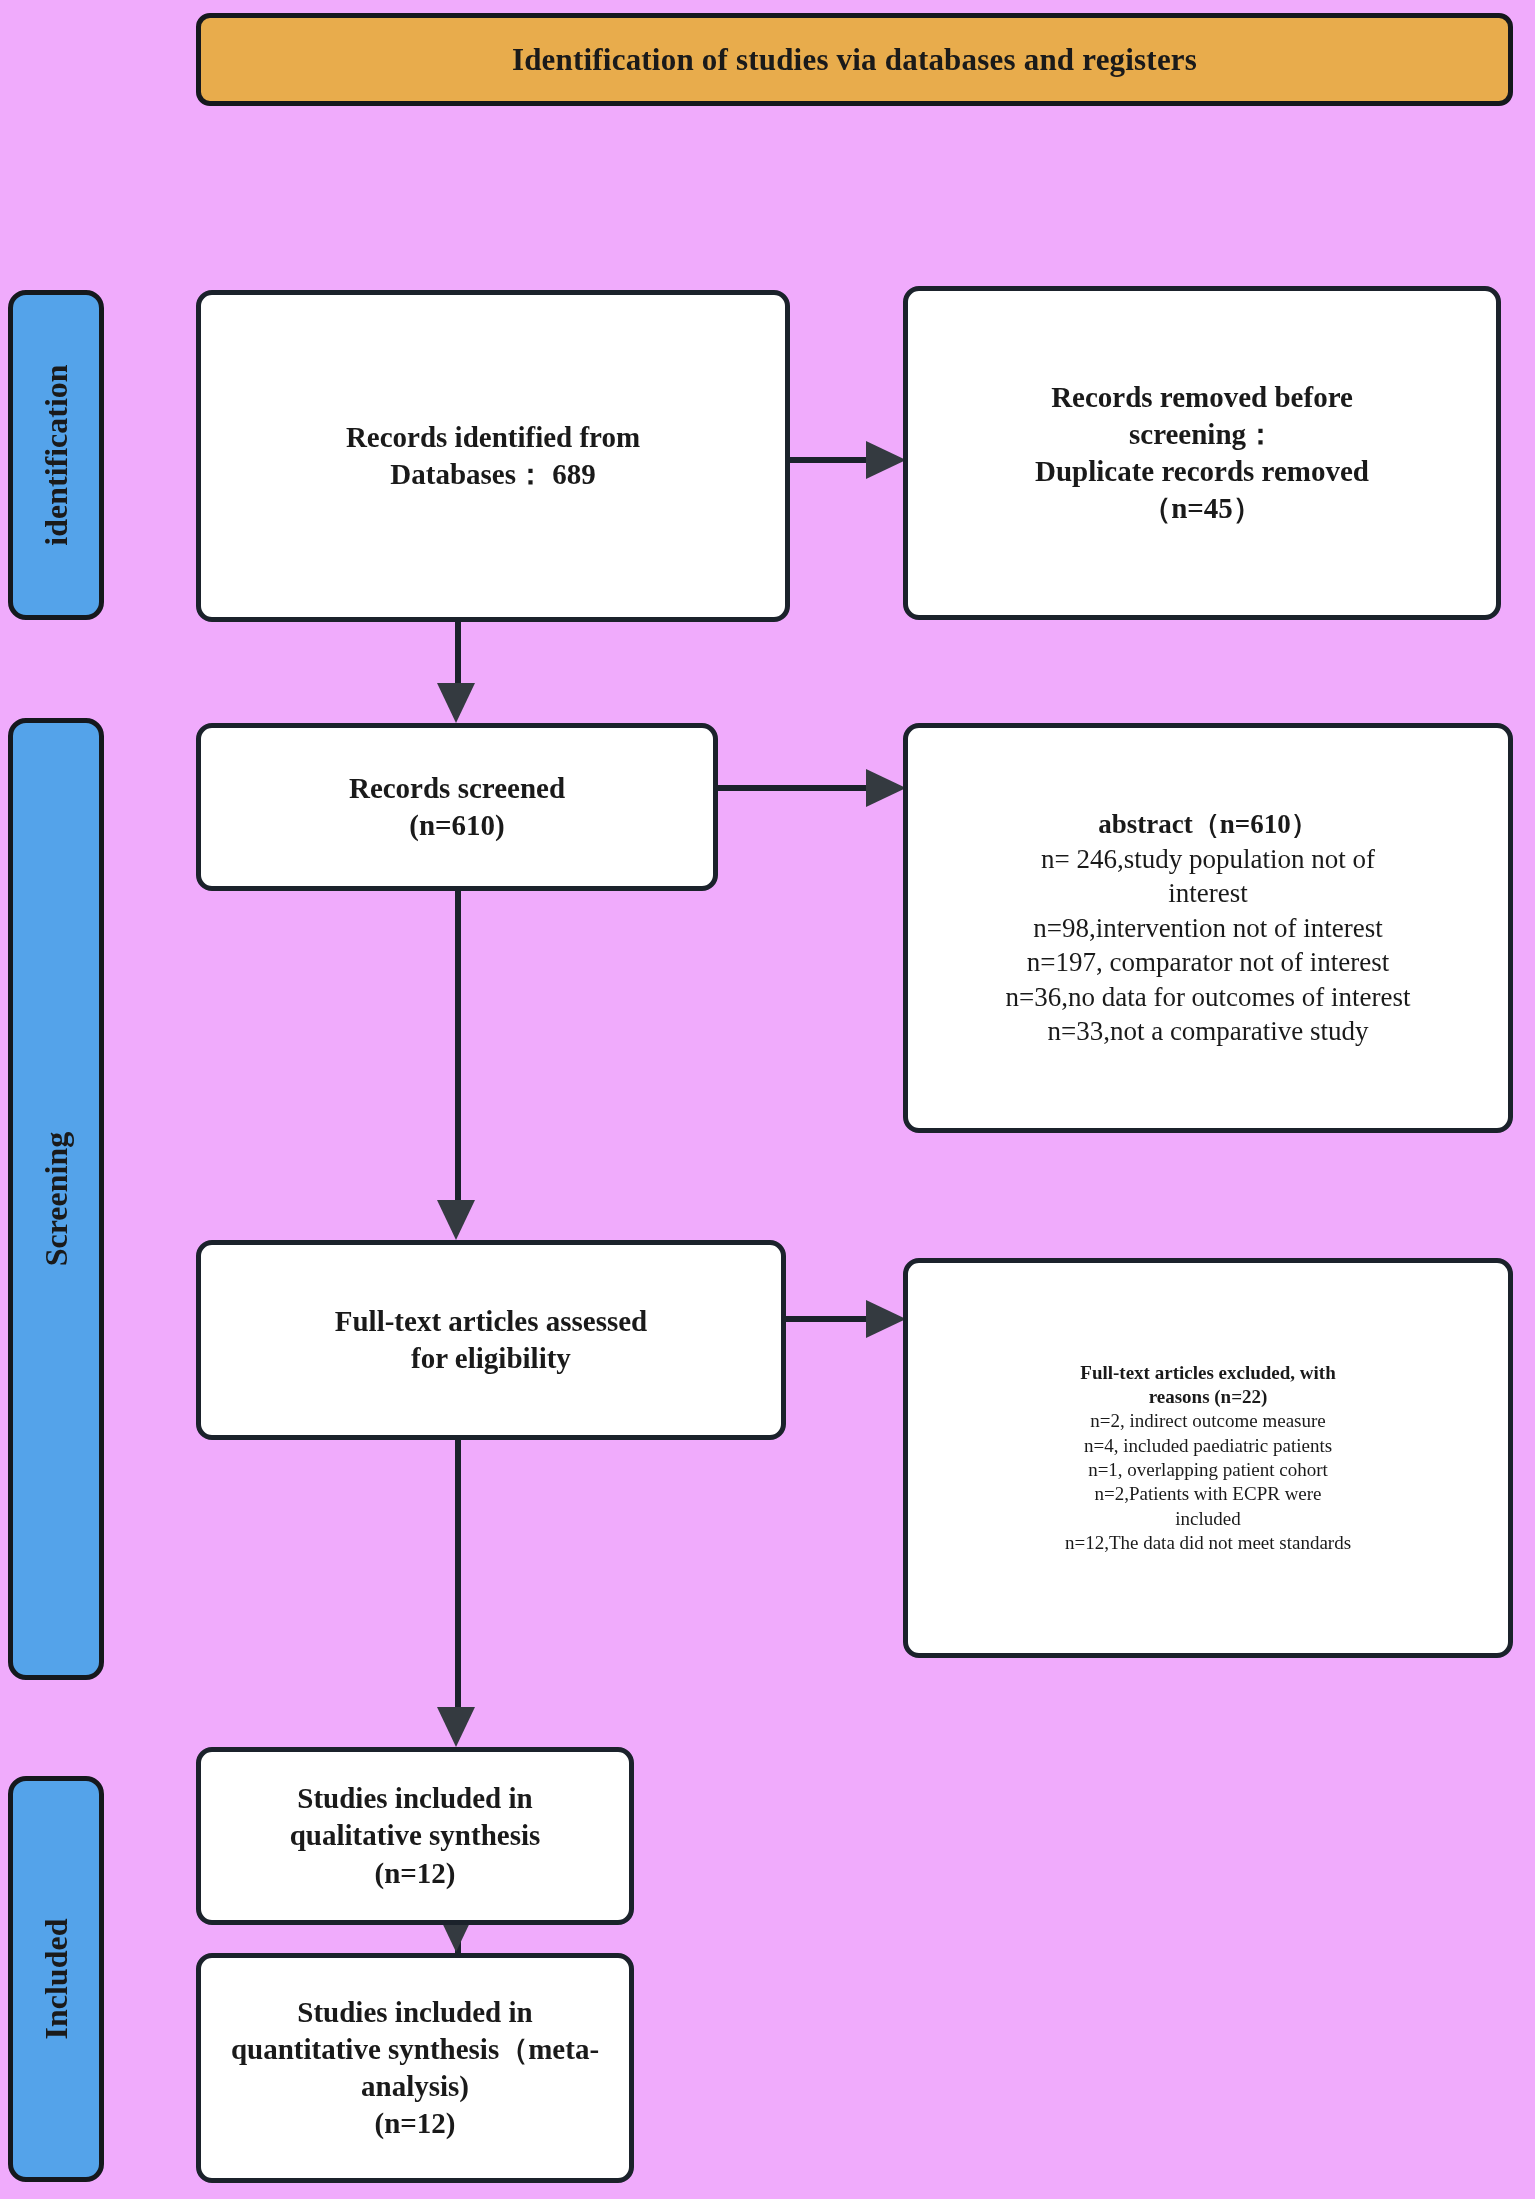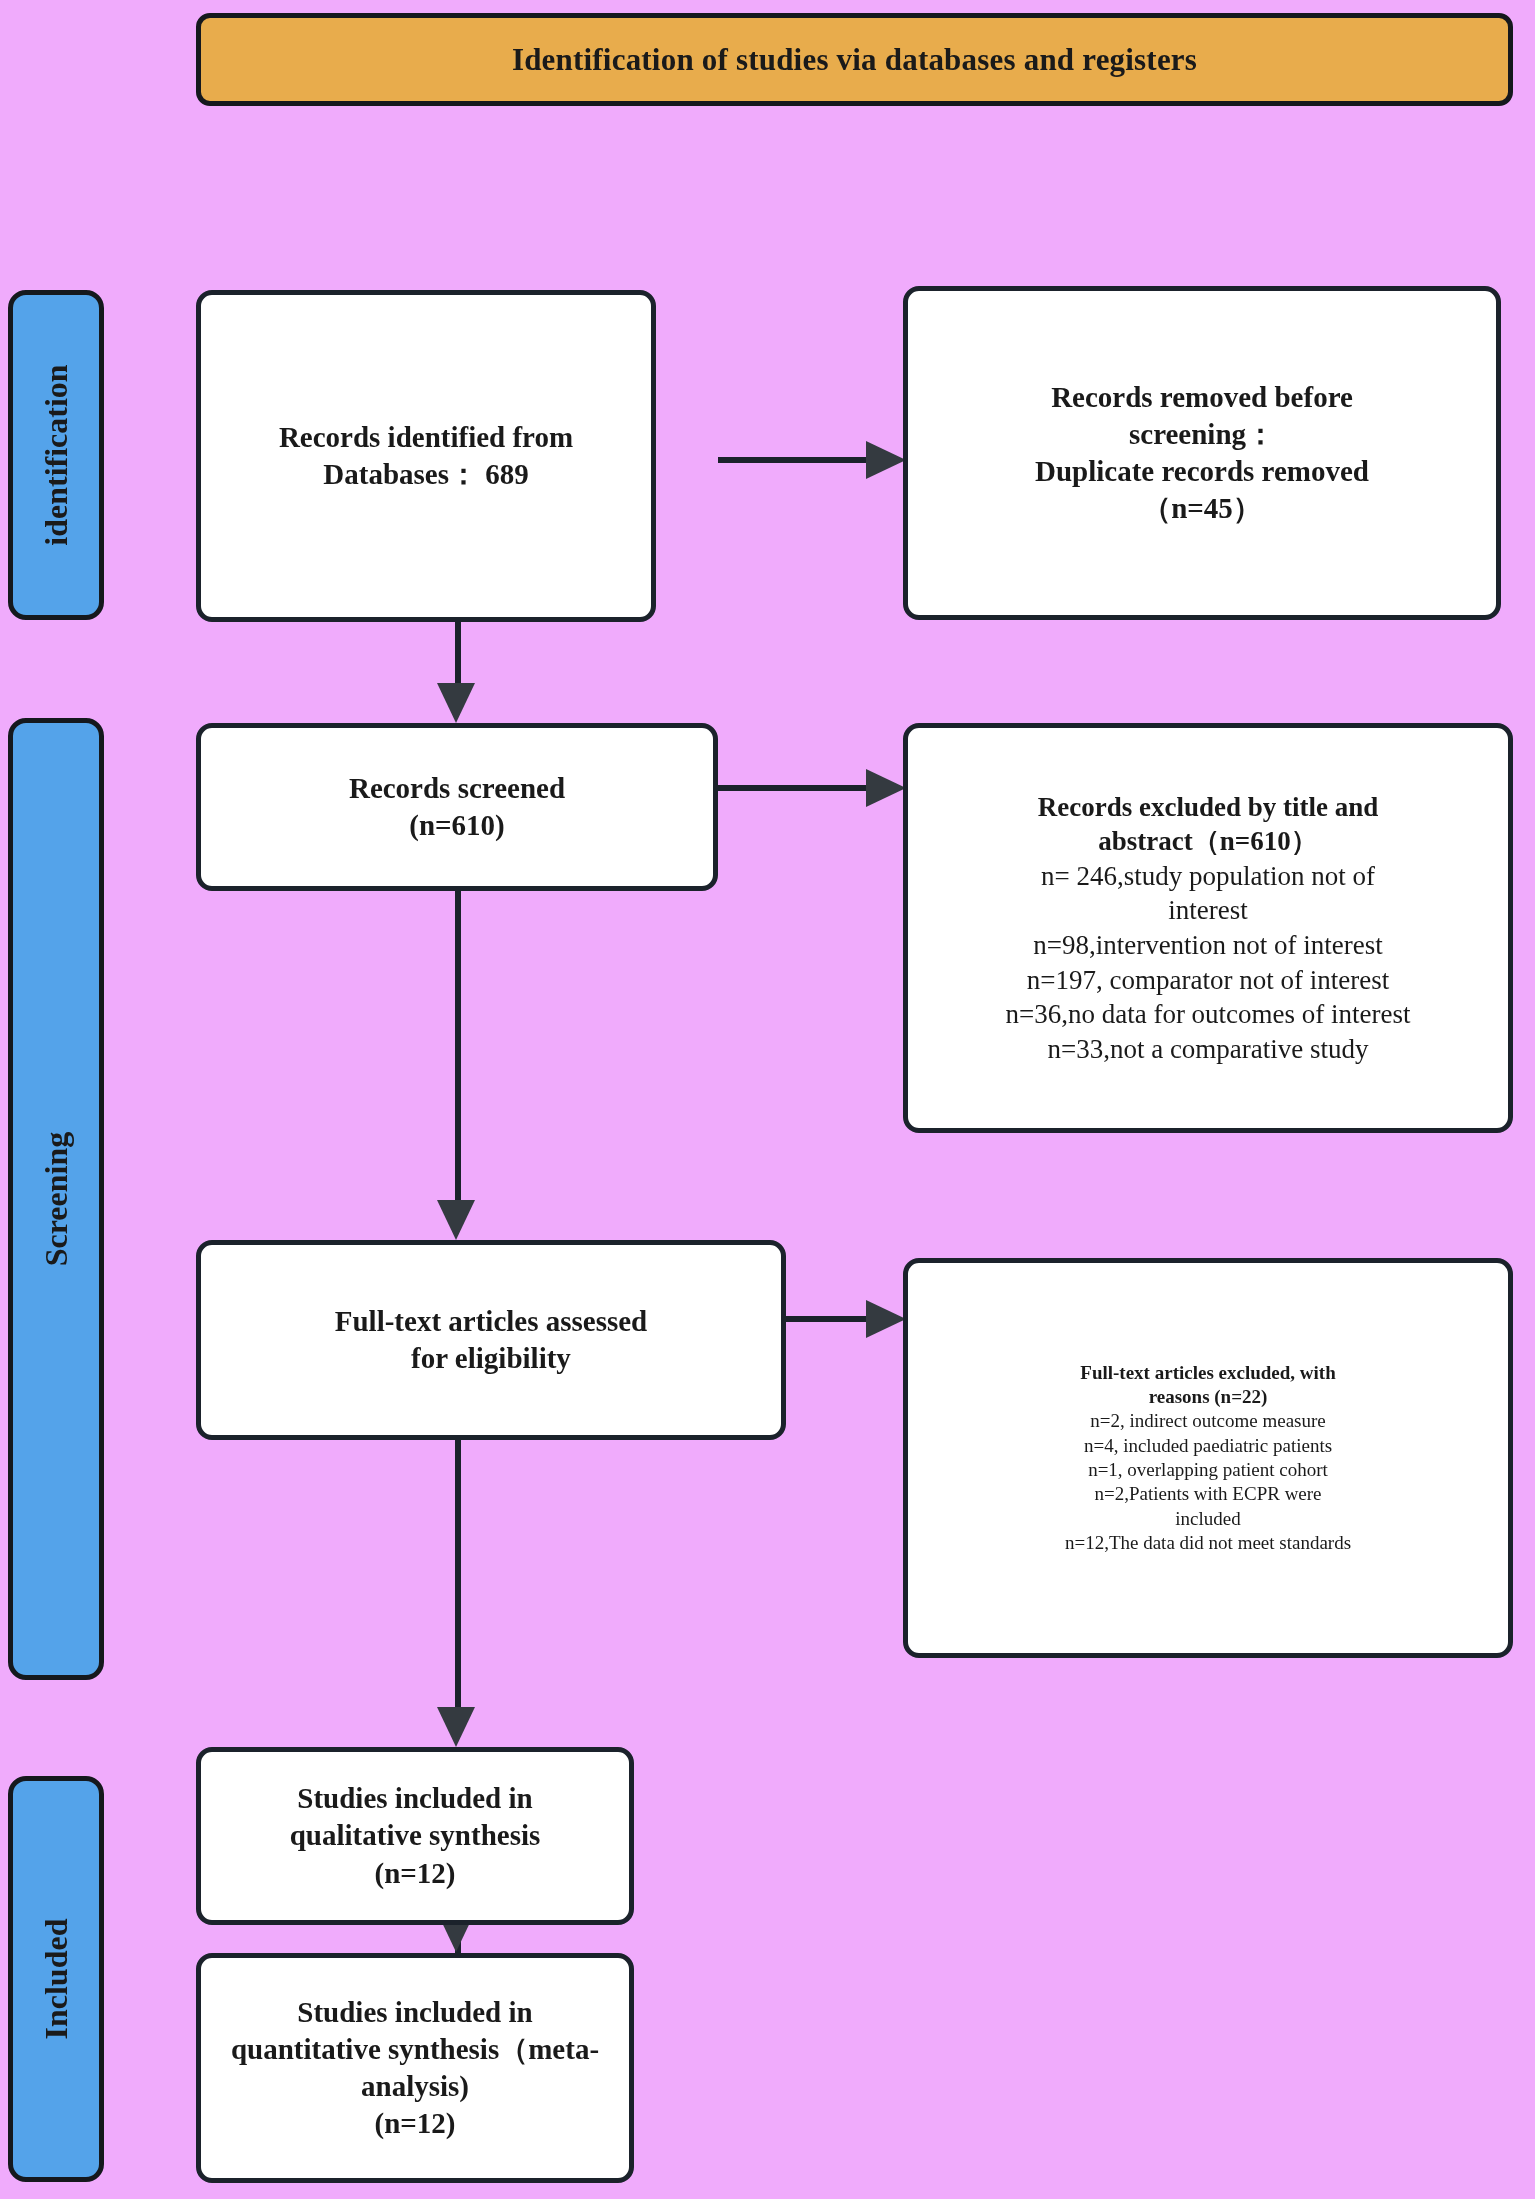--- a/index.html
+++ b/index.html
@@ -80,21 +80,21 @@
     white-space: nowrap;
     font-weight: bold;
     font-size: 32px;
     color: #1a1a1a;
   }
   #stage-identification { top: 290px;  height: 330px; }
   #stage-screening      { top: 718px;  height: 962px; }
   #stage-included       { top: 1776px; height: 406px; }
 
   
-  #box-records-identified   { left: 196px;  top: 290px;  width: 460px; height: 332px; font-size: 29px; font-weight: bold; }
+  #box-records-identified   { left: 196px;  top: 290px;  width: 594px; height: 332px; font-size: 29px; font-weight: bold; }
   #box-records-removed      { left: 903px;  top: 286px;  width: 598px; height: 334px; font-size: 29px; font-weight: bold; }
   #box-records-screened     { left: 196px;  top: 723px;  width: 522px; height: 168px; font-size: 29px; font-weight: bold; }
   #box-records-excluded     { left: 903px;  top: 723px;  width: 610px; height: 410px; font-size: 27px; }
   #box-fulltext-assessed    { left: 196px;  top: 1240px; width: 590px; height: 200px; font-size: 29px; font-weight: bold; }
   #box-fulltext-excluded    { left: 903px;  top: 1258px; width: 610px; height: 400px; font-size: 19px; }
   #box-qualitative          { left: 196px;  top: 1747px; width: 438px; height: 178px; font-size: 29px; font-weight: bold; }
   #box-quantitative         { left: 196px;  top: 1953px; width: 438px; height: 230px; font-size: 29px; font-weight: bold; }
 
   .hdr { font-weight: bold; display: block; }
   .reason { font-weight: normal; display: block; }
@@ -212,21 +212,20 @@
 
   <div class="box" id="box-records-screened">
     <div class="inner">
       <span class="hdr">Records screened</span>
       <span class="hdr">(n=610)</span>
     </div>
   </div>
 
   <div class="box" id="box-records-excluded">
     <div class="inner">
-      <span class="hdr">Records excluded by title and</span>
       <span class="hdr">abstract（n=610）</span>
       <span class="reason">n= 246,study population not of</span>
       <span class="reason">interest</span>
       <span class="reason">n=98,intervention not of interest</span>
       <span class="reason">n=197, comparator not of interest</span>
       <span class="reason">n=36,no data for outcomes of interest</span>
       <span class="reason">n=33,not a comparative study</span>
     </div>
   </div>
 

